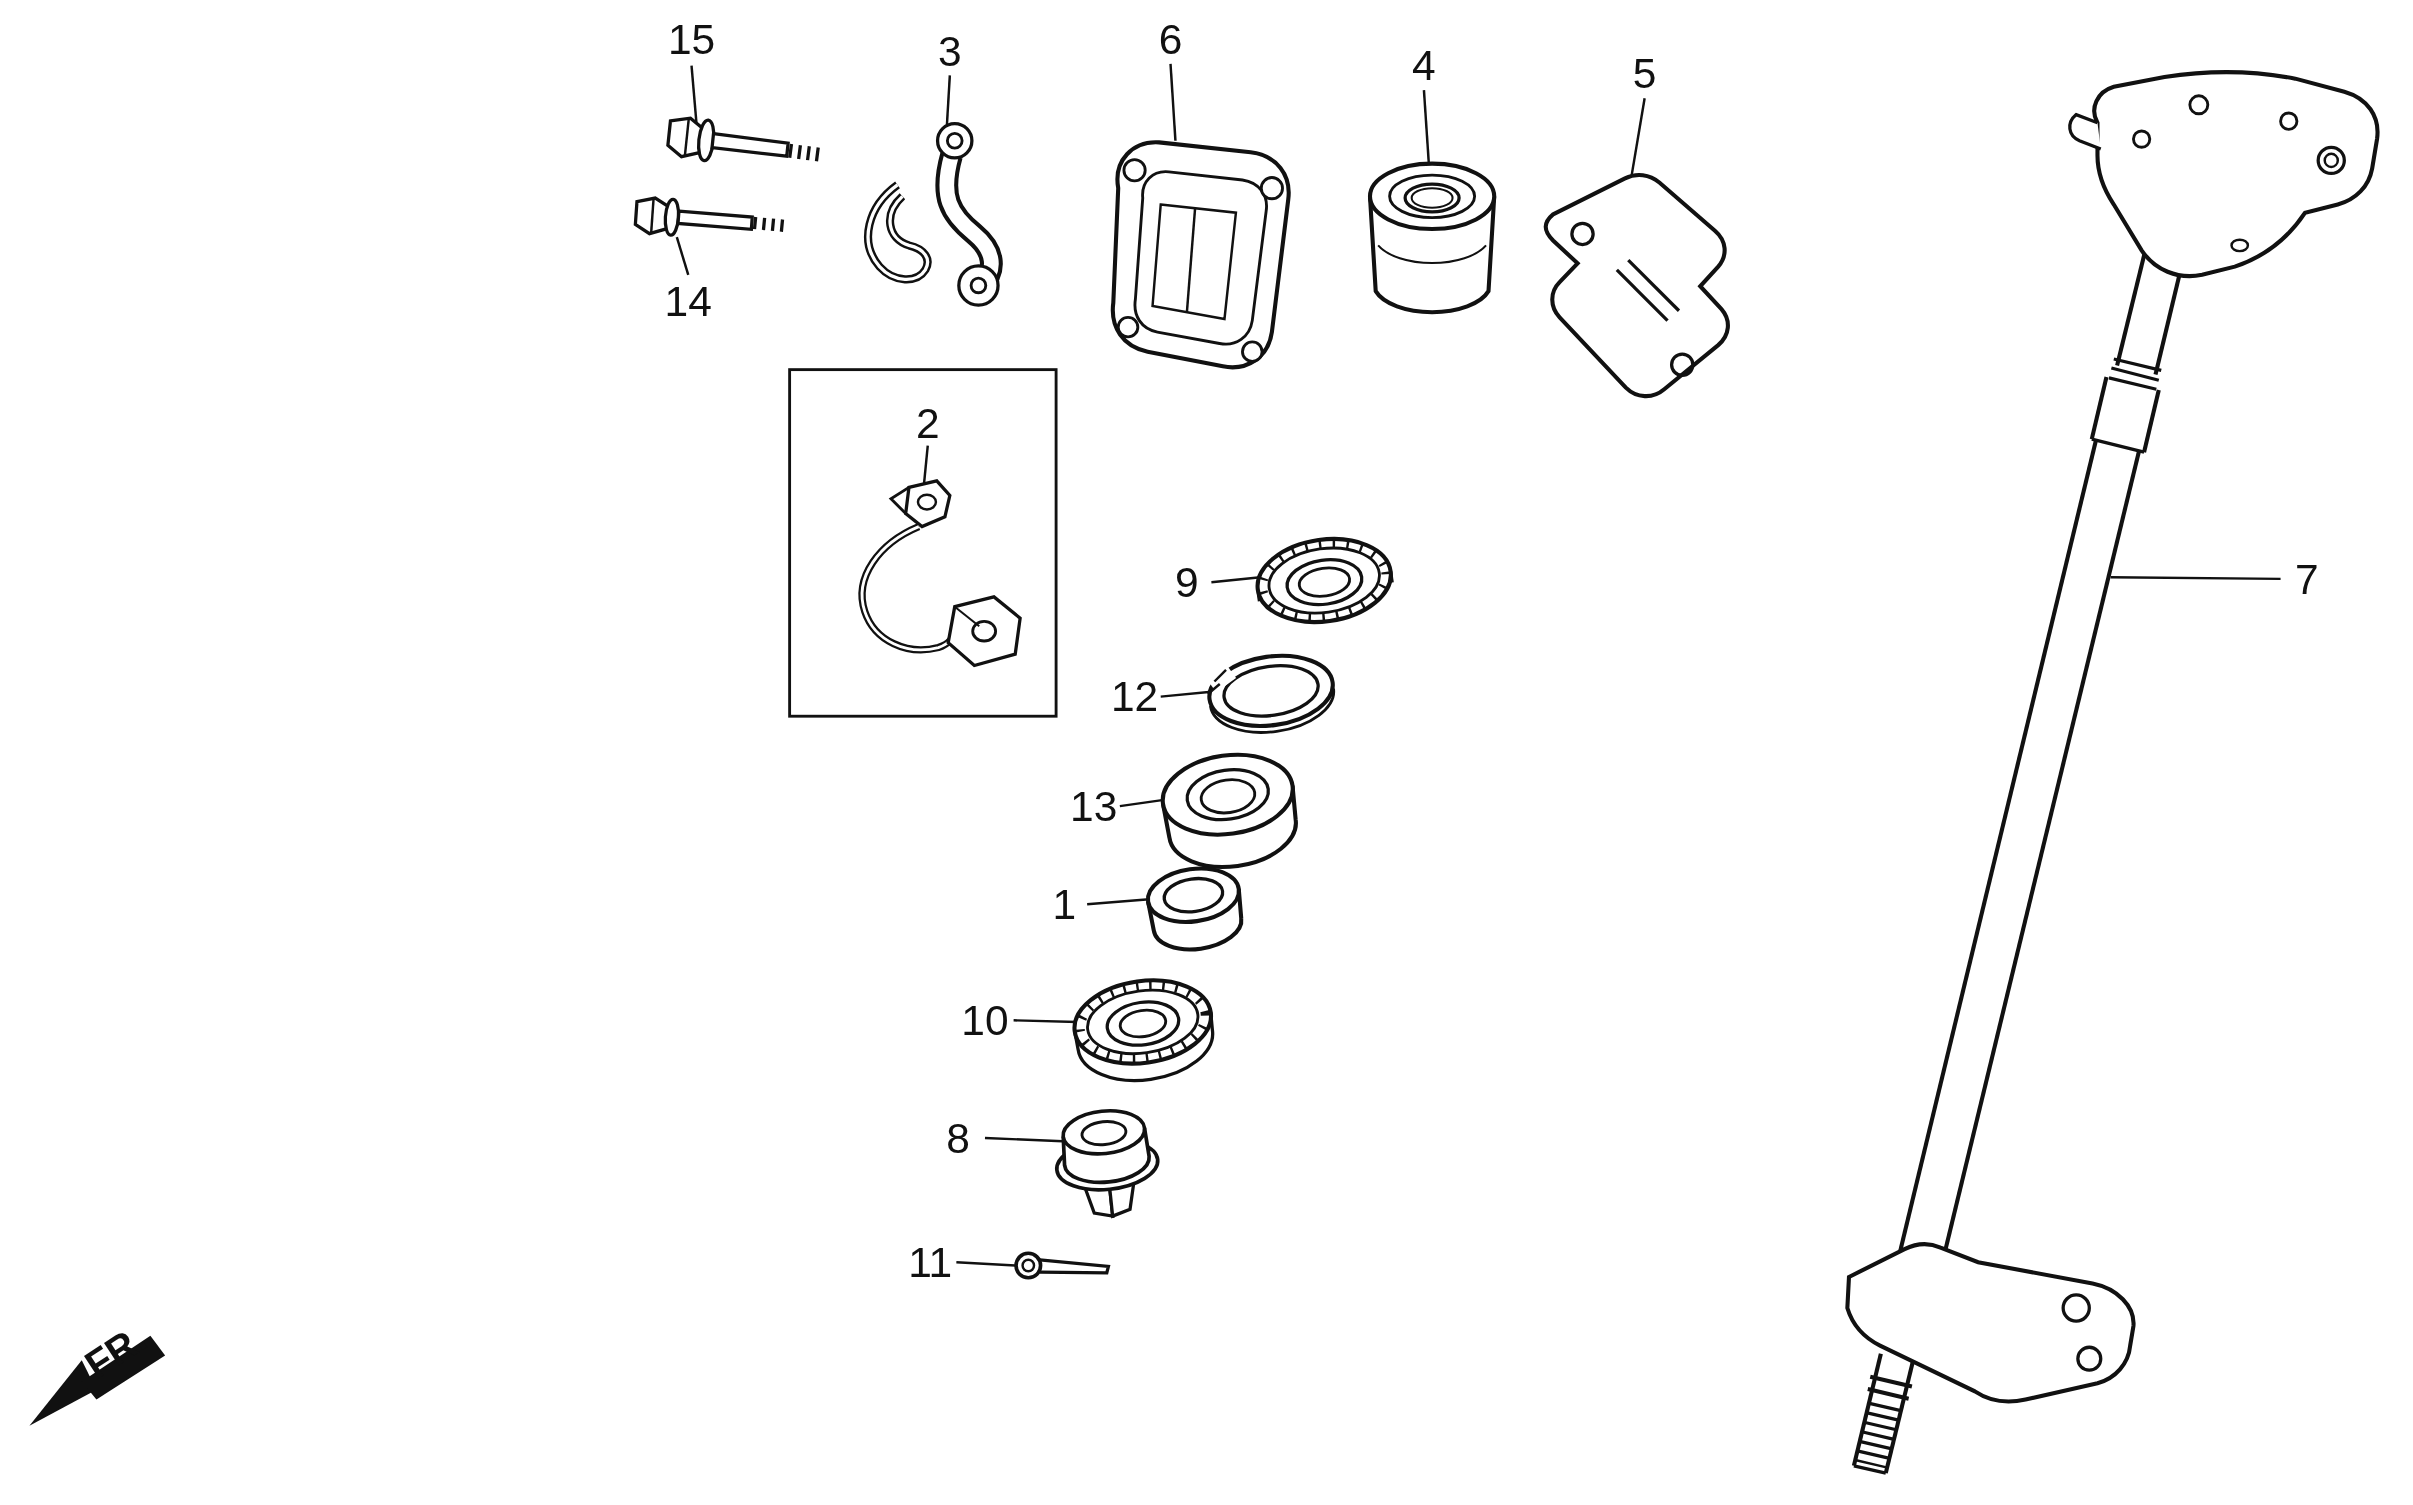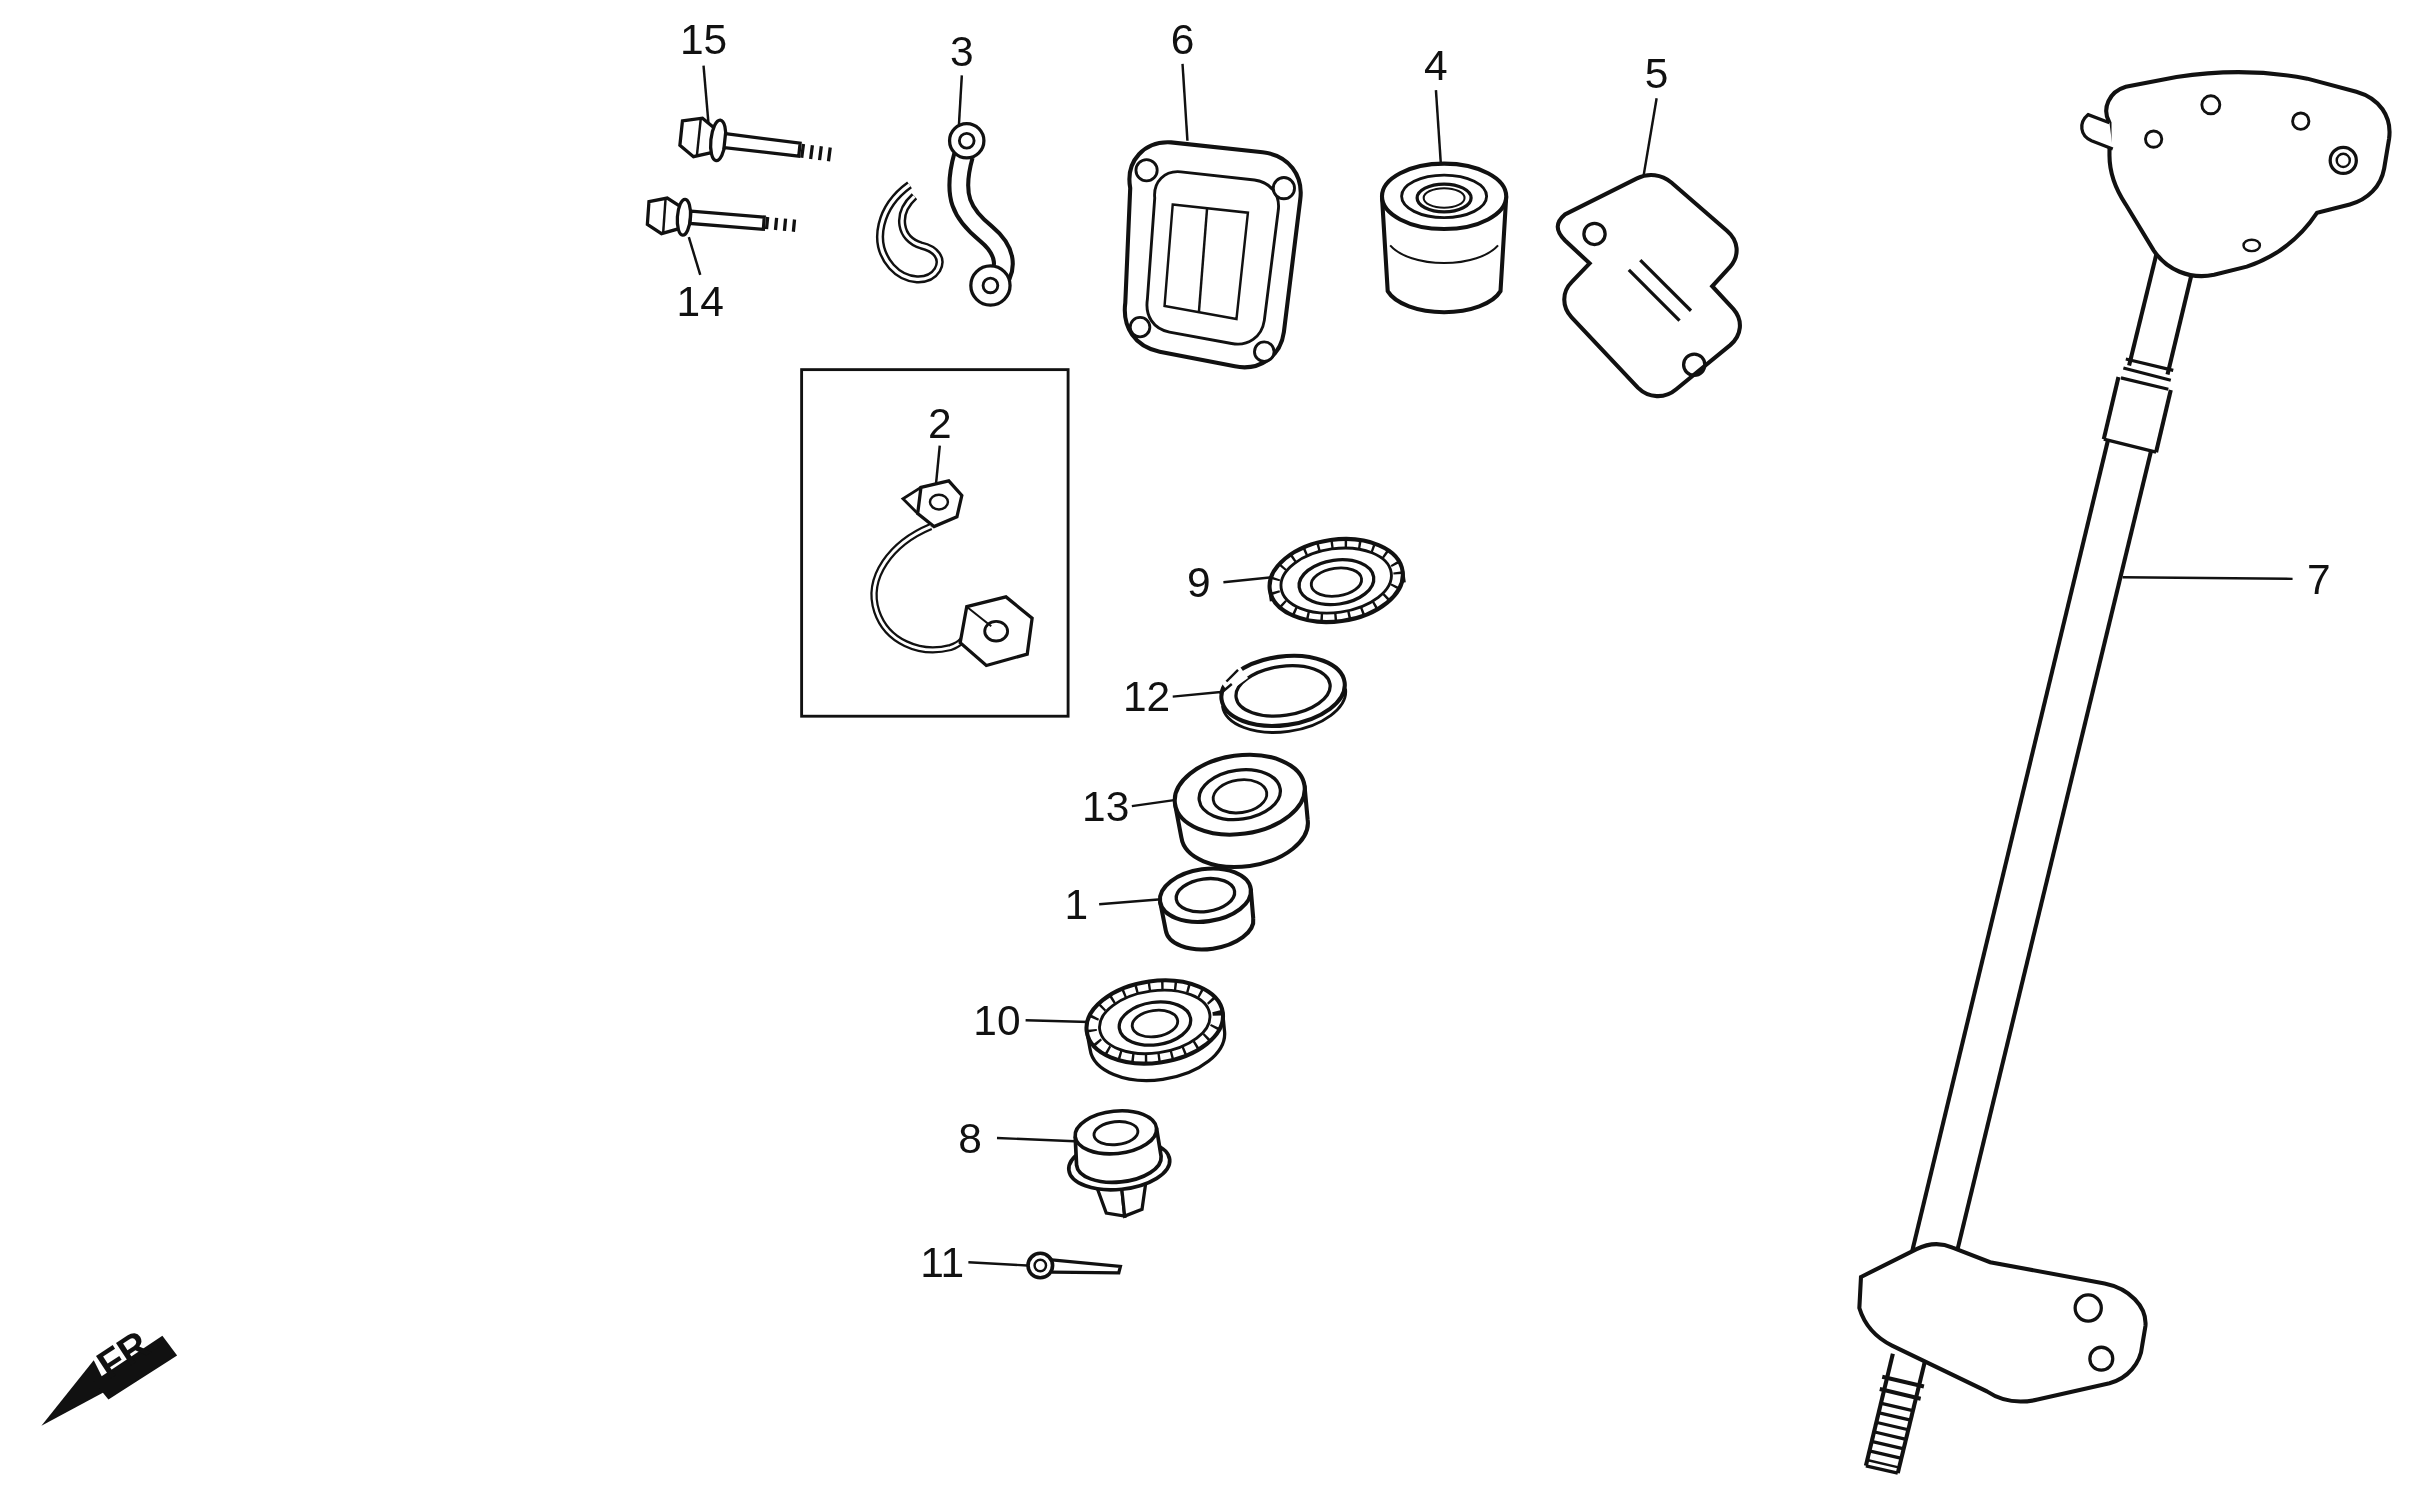--- a/index.html
+++ b/index.html
@@ -1,17 +1,17 @@
 <!DOCTYPE html>
 <html style="font-size:13px"><head>
 <meta charset="utf-8">
 <style>
   html,body{margin:0;padding:0;background:#ffffff;}
   body{width:2413px;height:1506px;position:relative;font-family:"Liberation Sans",sans-serif;}
-  .canvas{position:absolute;inset:0;padding-left:12px;}
+  .canvas{position:absolute;inset:0;}
   svg{display:block;}
   svg text.callout{font-family:"Liberation Sans",sans-serif;font-size:52px;fill:#111;}
   svg text.fr{font-family:"Liberation Sans",sans-serif;font-size:48px;font-weight:bold;fill:#111;}
   .ln{stroke:#111;fill:none;}
   .fw{stroke:#111;fill:#fff;}
   .solid{fill:#111;stroke:none;}
 </style>
 </head>
 <body>
 

